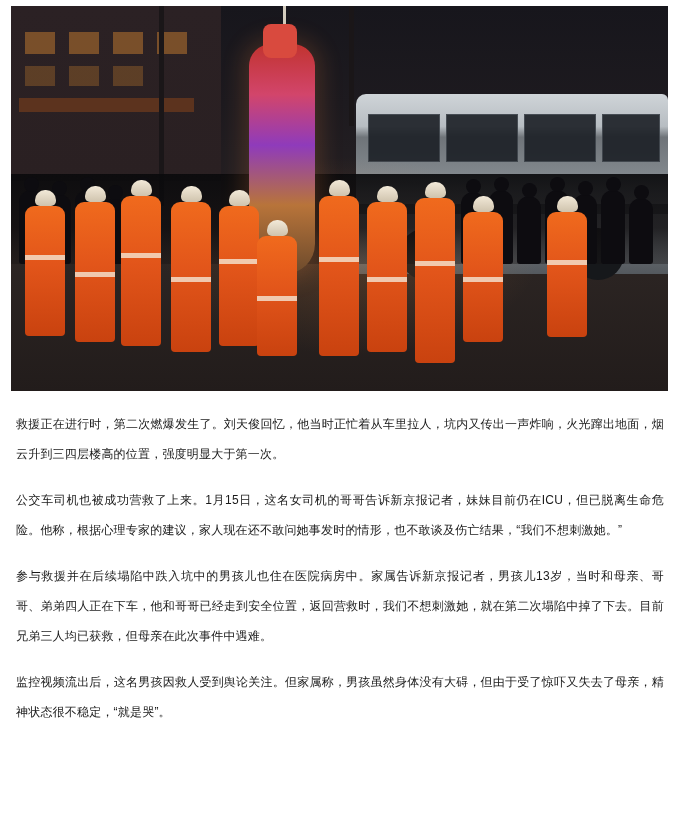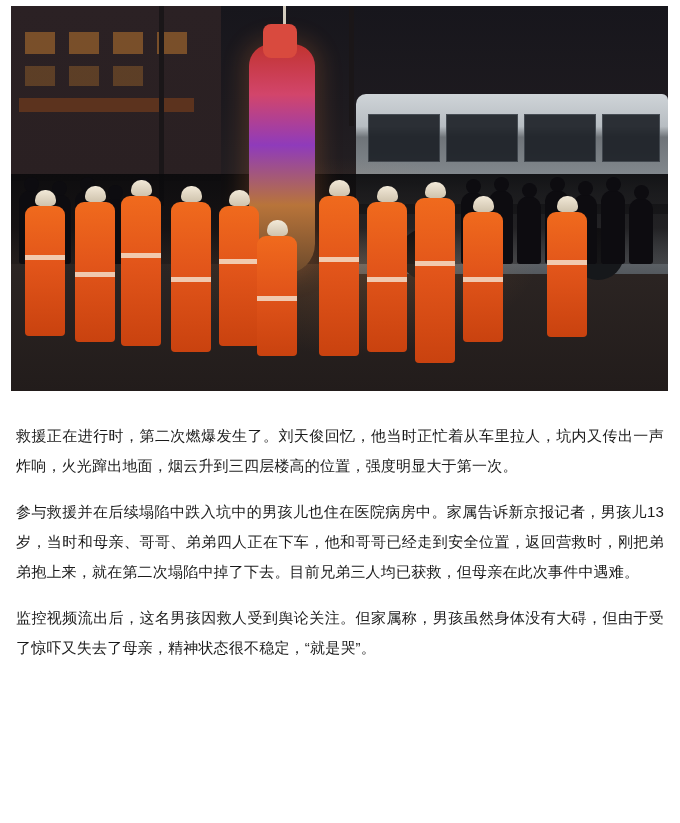--- a/index.html
+++ b/index.html
@@ -117,22 +117,22 @@
   }
   .ph-pole {
     position: absolute; top: 0; width: 5px; height: 200px; background: #1a1618;
   }
 
   
   .article {
     padding: 18px 16px 0 16px;
   }
   .para {
-    margin: 12px 0 16px 0;
-    font-size: 15px;
+    margin: 0 0 16px 0;
+    font-size: 12px;
     line-height: 30px;
     color: #1a1a1a;
     text-align: justify;
     letter-spacing: .2px;
     font-family: "Liberation Sans", sans-serif;
   }
 </style>
 </head>
 <body>
 
@@ -195,17 +195,18 @@
     <div class="resc b2" style="left:246px; top:230px; height:120px;"></div>
     <div class="resc b1" style="left:308px; top:190px; height:160px;"></div>
     <div class="resc b2" style="left:356px; top:196px; height:150px;"></div>
     <div class="resc b1" style="left:404px; top:192px; height:165px;"></div>
     <div class="resc b2" style="left:452px; top:206px; height:130px;"></div>
     <div class="resc b1" style="left:536px; top:206px; height:125px;"></div>
   </div>
 
   <div class="article">
     <p class="para">救援正在进行时，第二次燃爆发生了。刘天俊回忆，他当时正忙着从车里拉人，坑内又传出一声炸响，火光蹿出地面，烟云升到三四层楼高的位置，强度明显大于第一次。</p>
-    <p class="para">参与救援并在后续塌陷中跌入坑中的男孩儿也住在医院病房中。家属告诉新京报记者，男孩儿13岁，当时和母亲、哥哥、弟弟四人正在下车，他和哥哥已经走到安全位置，返回营救时，刚把弟弟抱上来，就在第二次塌陷中掉了下去。目前兄弟三人均已获救，但母亲在此次事件中遇难。</p>
+    <p class="para">公交车司机也被成功营救了上来。1月15日，这名女司机的哥哥告诉新京报记者，妹妹目前仍在ICU，但已脱离生命危险。他称，根据心理专家的建议，家人现在还不敢问她事发时的情形，也不敢谈及伤亡结果，“我们不想刺激她。”</p>
+    <p class="para">参与救援并在后续塌陷中跌入坑中的男孩儿也住在医院病房中。家属告诉新京报记者，男孩儿13岁，当时和母亲、哥哥、弟弟四人正在下车，他和哥哥已经走到安全位置，返回营救时，我们不想刺激她，就在第二次塌陷中掉了下去。目前兄弟三人均已获救，但母亲在此次事件中遇难。</p>
     <p class="para">监控视频流出后，这名男孩因救人受到舆论关注。但家属称，男孩虽然身体没有大碍，但由于受了惊吓又失去了母亲，精神状态很不稳定，“就是哭”。</p>
   </div>
 
 </div>
 
 </body></html>

